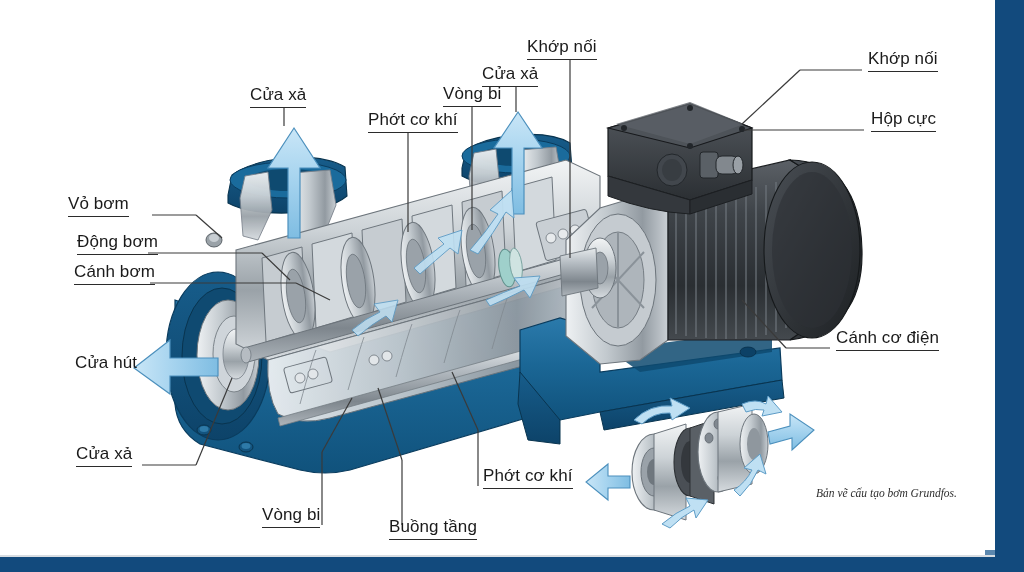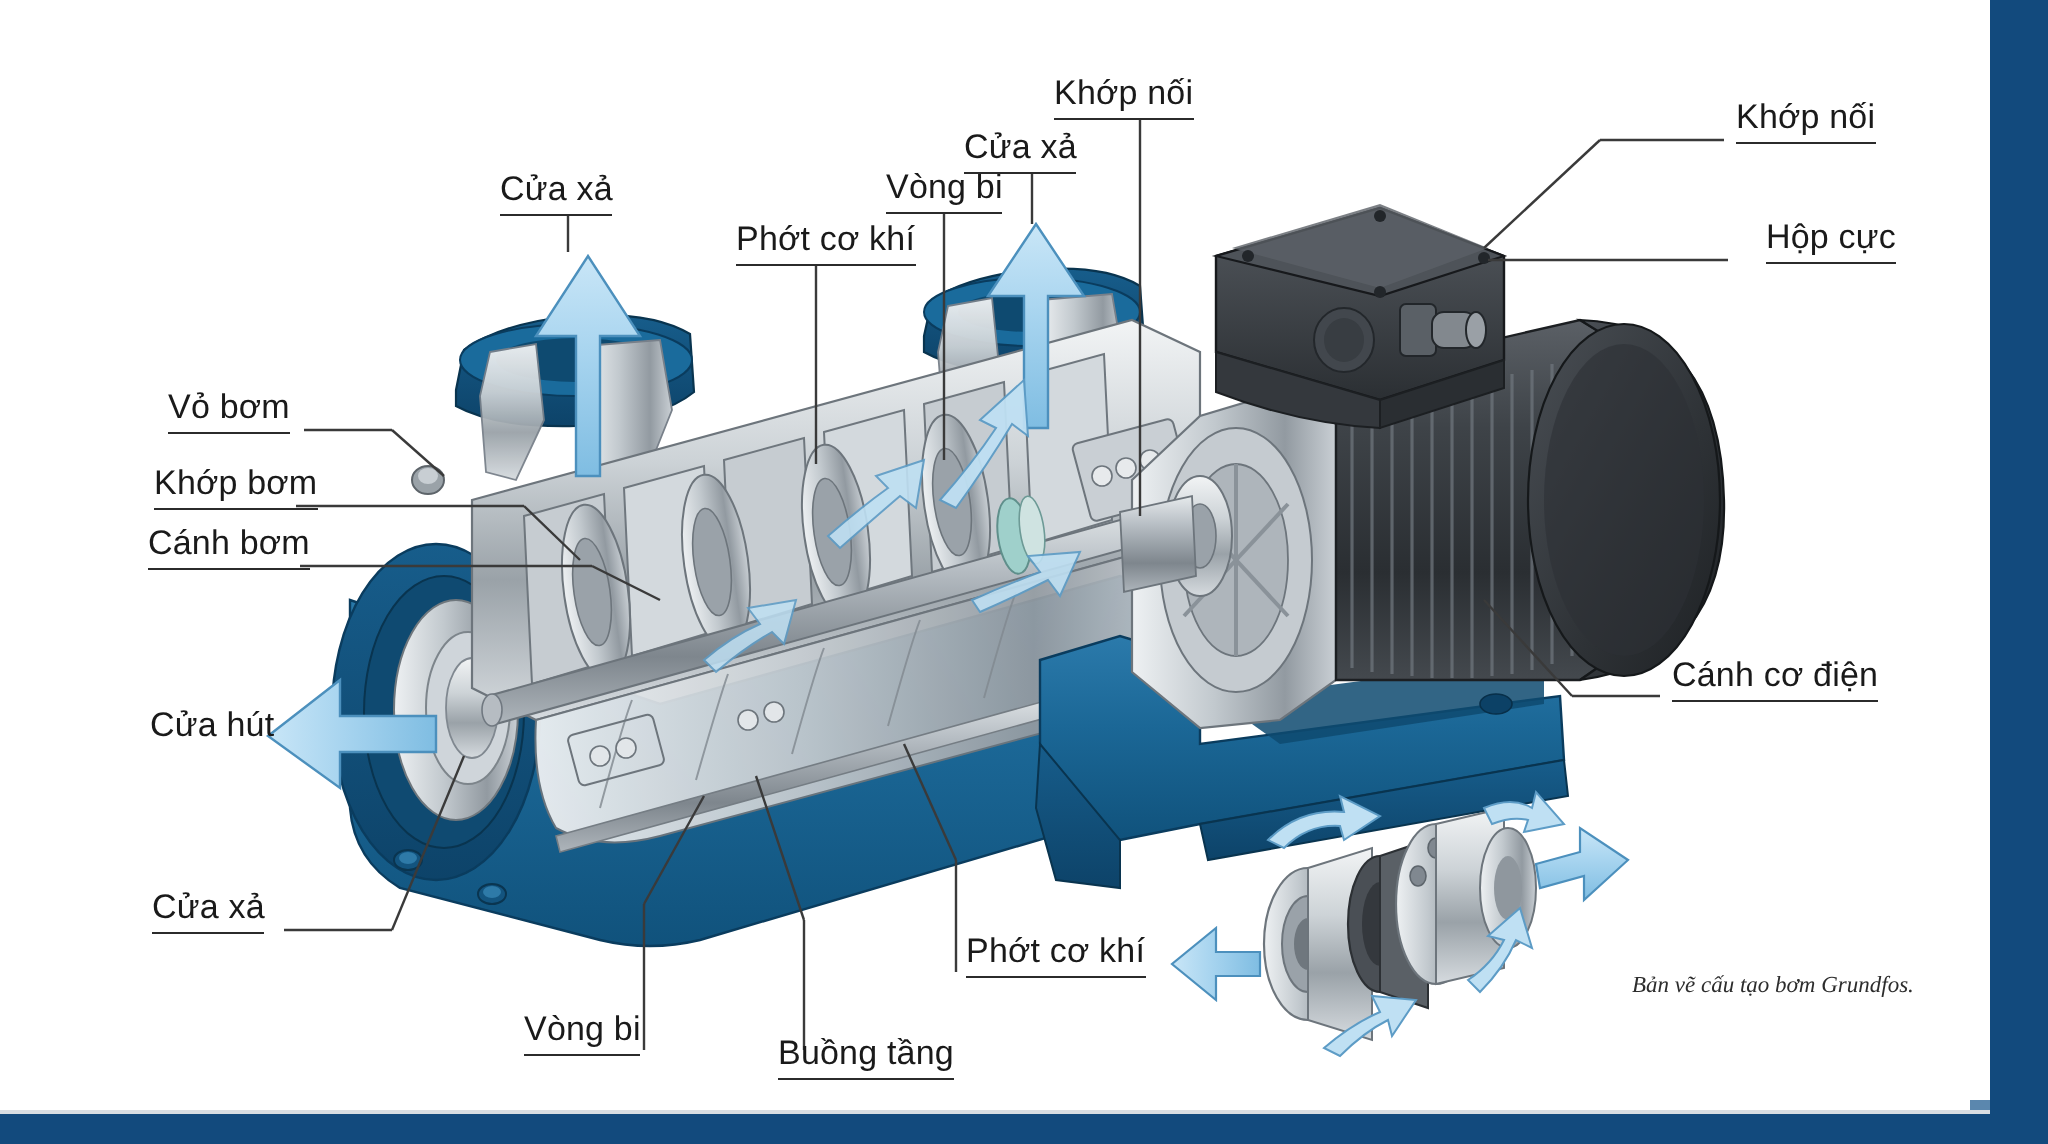--- a/index.html
+++ b/index.html
@@ -372,23 +372,23 @@
     </svg>
   </div>
 
   <div id="labels-layer">
       <div class="label u" style="left: 250px; top: 86px;">Cửa xả</div>
       <div class="label u" style="left: 368px; top: 111px;">Phớt cơ khí</div>
       <div class="label u" style="left: 443px; top: 85px;">Vòng bi</div>
       <div class="label u" style="left: 482px; top: 65px;">Cửa xả</div>
       <div class="label u" style="left: 527px; top: 38px;">Khớp nối</div>
       <div class="label u" style="left: 868px; top: 50px;">Khớp nối</div>
-      <div class="label u" style="left: 871px; top: 110px; margin-left: 12px;">Hộp cực</div>
-      <div class="label u" style="left: 84px; top: 195px;">Vỏ bơm</div>
-      <div class="label u" style="left: 77px; top: 233px;">Khớp bơm</div>
+      <div class="label u" style="left: 871px; top: 110px;">Hộp cực</div>
+      <div class="label u" style="left: 68px; top: 195px;">Vỏ bơm</div>
+      <div class="label u" style="left: 77px; top: 233px;">Động bơm</div>
       <div class="label u" style="left: 74px; top: 263px; text-align: right;">Cánh bơm</div>
       <div class="label u" style="left: 836px; top: 329px;">Cánh cơ điện</div>
       <div class="label" style="left: 75px; top: 354px;">Cửa hút</div>
       <div class="label u" style="left: 76px; top: 445px;">Cửa xả</div>
       <div class="label u" style="left: 483px; top: 467px;">Phớt cơ khí</div>
       <div class="label u" style="left: 262px; top: 506px;">Vòng bi</div>
       <div class="label u" style="left: 389px; top: 518px;">Buồng tầng</div>
     </div>
 
   <div class="watermark" style="left:816px; top:487px;">Bản vẽ cấu tạo bơm Grundfos.</div>

